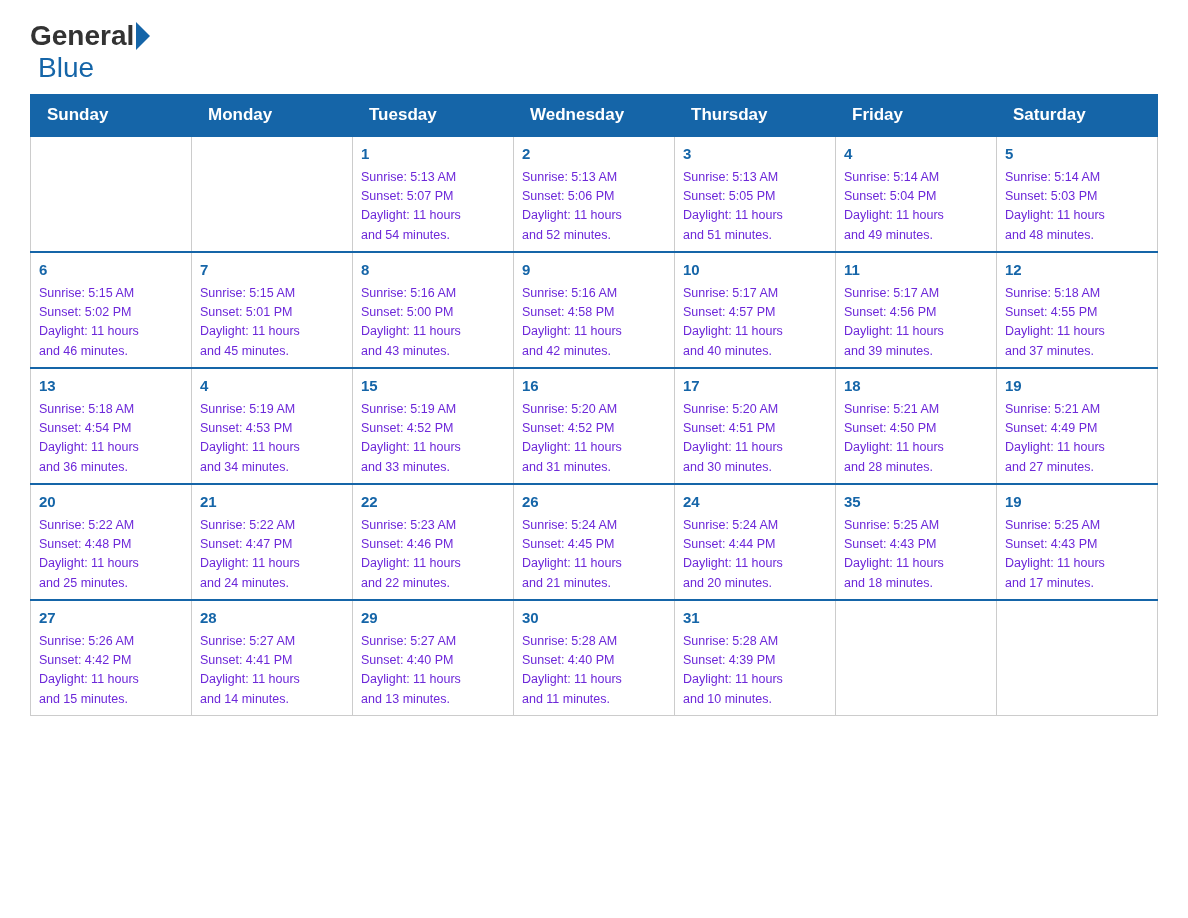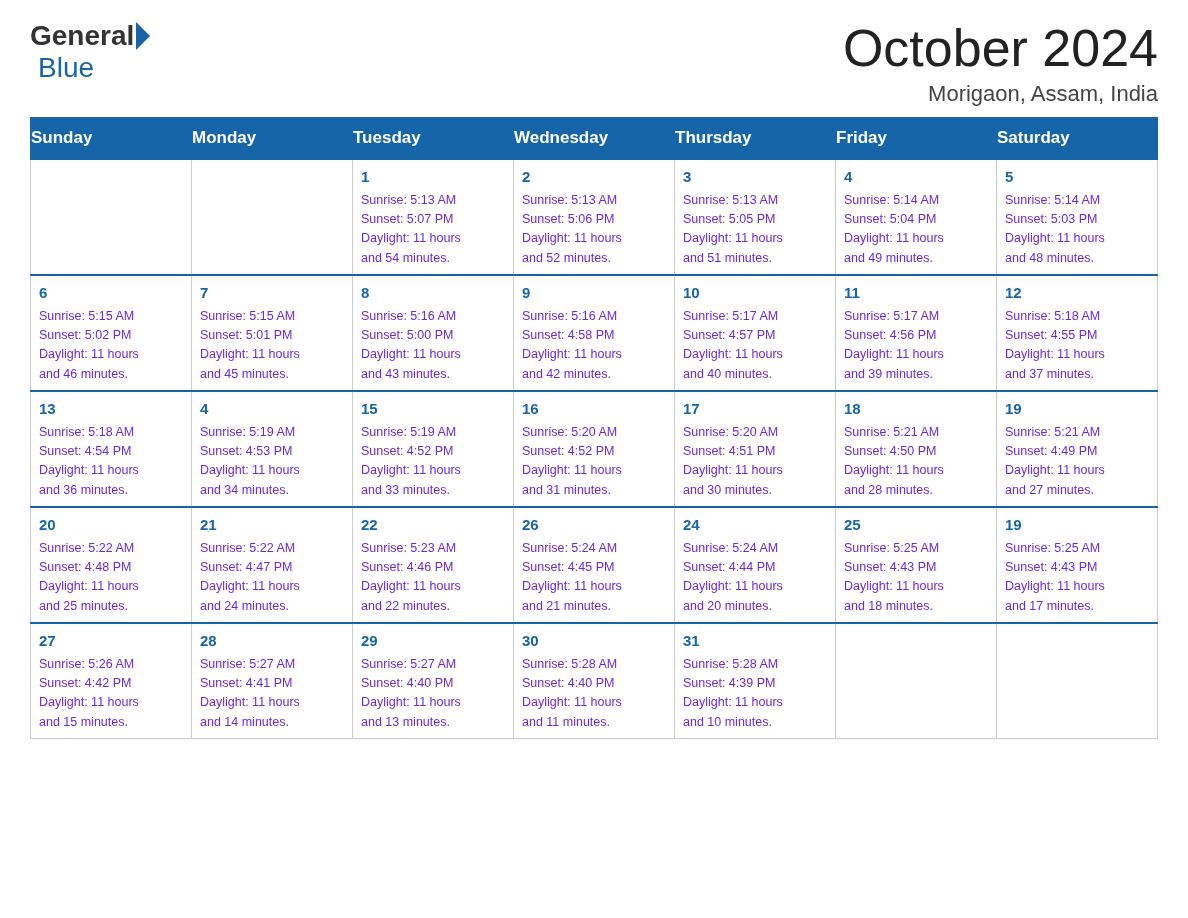--- a/index.html
+++ b/index.html
@@ -64,21 +64,21 @@
     .calendar {
       width: 100%;
       border-collapse: collapse;
       margin-top: 10px;
     }
     .calendar thead th {
       background: #1565a8;
       color: #fff;
       font-size: 17px;
       font-weight: bold;
-      padding: 10px 0;
+      padding: 10px 16px;
       text-align: left;
       border: 1px solid #1565a8;
     }
     .calendar tbody td {
       vertical-align: top;
       border: 1px solid #ccc;
       padding: 6px 8px;
       width: 14.28%;
       min-height: 100px;
       font-size: 13px;
@@ -110,24 +110,20 @@
 <div class="header">
   <div class="logo">
     <div class="logo-text">
       <span class="logo-general">General</span>
       <span class="logo-arrow"></span>
     </div>
     <div>
       <span class="logo-blue">Blue</span>
     </div>
   </div>
-  <div class="title-section">
-    <div class="month-title">October 2024</div>
-    <div class="location">Morigaon, Assam, India</div>
-  </div>
 </div>
 
 <table class="calendar">
   <thead>
     <tr>
     <th>Sunday</th>
         <th>Monday</th>
         <th>Tuesday</th>
         <th>Wednesday</th>
         <th>Thursday</th>
@@ -307,21 +303,21 @@
 and 21 minutes.</div>
         </td>
         <td>
           <span class="day-number">24</span>
           <div class="day-info" style="white-space: pre-line;">Sunrise: 5:24 AM
 Sunset: 4:44 PM
 Daylight: 11 hours
 and 20 minutes.</div>
         </td>
         <td>
-          <span class="day-number">25</span>
+          <span class="day-number">35</span>
           <div class="day-info" style="white-space: pre-line;">Sunrise: 5:25 AM
 Sunset: 4:43 PM
 Daylight: 11 hours
 and 18 minutes.</div>
         </td>
         <td>
           <span class="day-number">19</span>
           <div class="day-info" style="white-space: pre-line;">Sunrise: 5:25 AM
 Sunset: 4:43 PM
 Daylight: 11 hours

